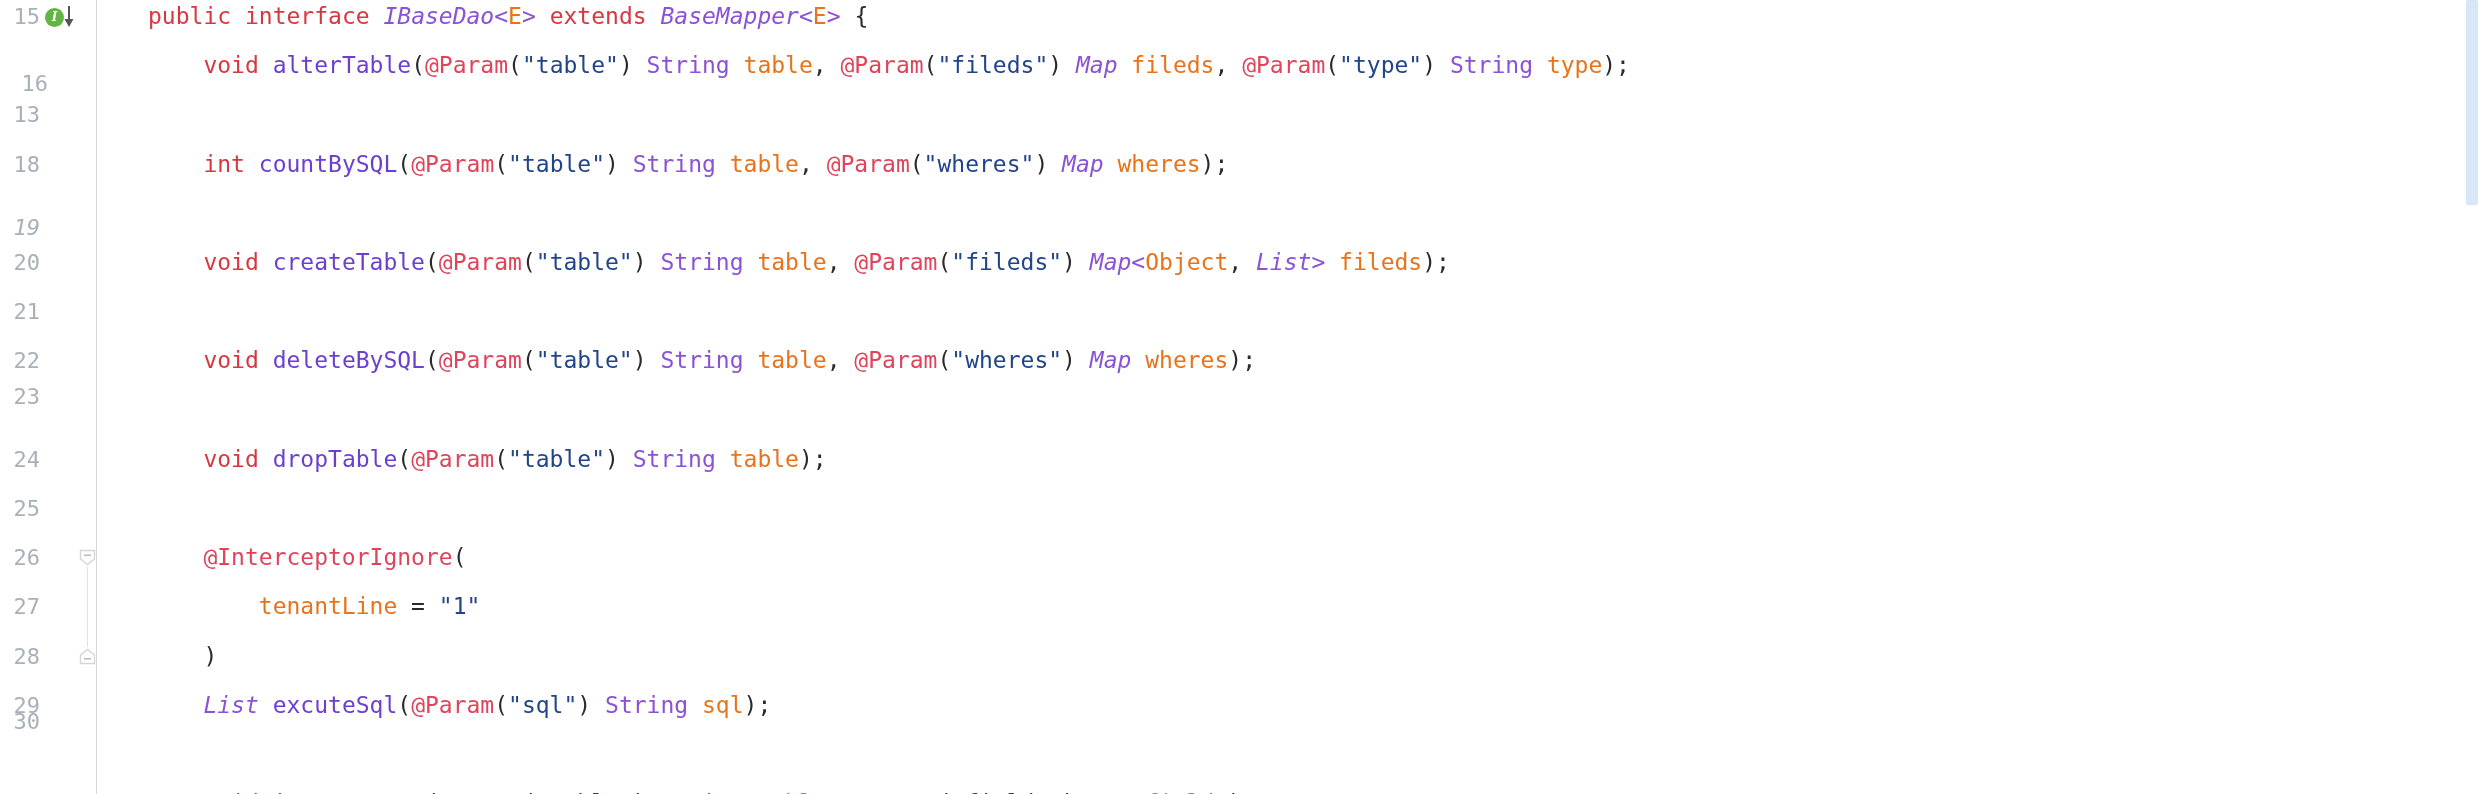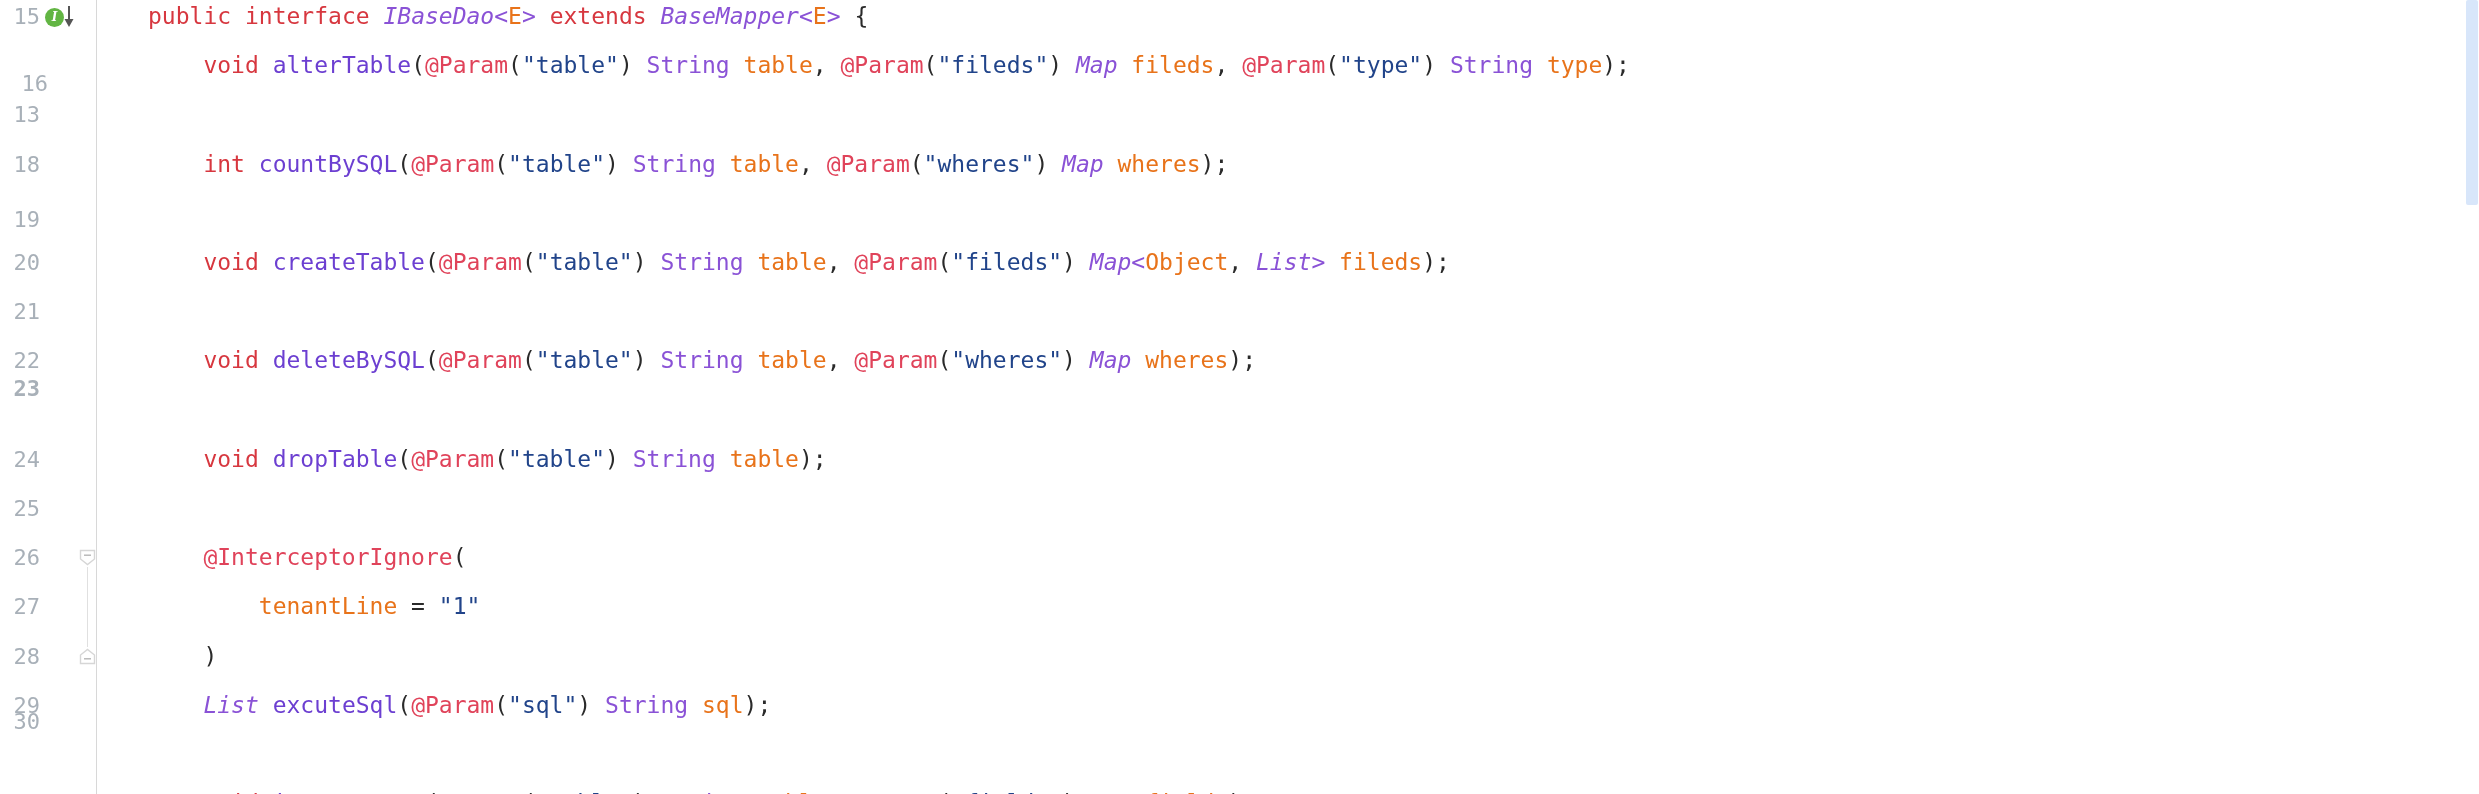--- a/index.html
+++ b/index.html
@@ -152,33 +152,33 @@
       </div>
       <div class="gutter-row" style="position: absolute; top: 59px; margin-left: 8px;">
         <div class="line-number">16</div>
       </div>
       <div class="gutter-row" style="position: absolute; top: 90.4px;">
         <div class="line-number">13</div>
       </div>
       <div class="gutter-row" style="position: absolute; top: 139.6px;">
         <div class="line-number">18</div>
       </div>
-      <div class="gutter-row" style="position: absolute; top: 195px;">
+      <div class="gutter-row" style="position: absolute; top: 203px; font-style: italic;">
         <div class="line-number">19</div>
       </div>
       <div class="gutter-row" style="position: absolute; top: 238px;">
         <div class="line-number">20</div>
       </div>
       <div class="gutter-row" style="position: absolute; top: 287.2px;">
         <div class="line-number">21</div>
       </div>
       <div class="gutter-row" style="position: absolute; top: 336.4px;">
         <div class="line-number">22</div>
       </div>
-      <div class="gutter-row" style="position: absolute; top: 364px; font-weight: bold;">
+      <div class="gutter-row" style="position: absolute; top: 372px;">
         <div class="line-number">23</div>
       </div>
       <div class="gutter-row" style="position: absolute; top: 434.8px; padding-left: 13px;">
         <div class="line-number">24</div>
       </div>
       <div class="gutter-row" style="position: absolute; top: 484px;">
         <div class="line-number">25</div>
       </div>
       <div class="gutter-row" style="position: absolute; top: 533.2px; padding-left: 24px;">
         <div class="line-number">26</div>

